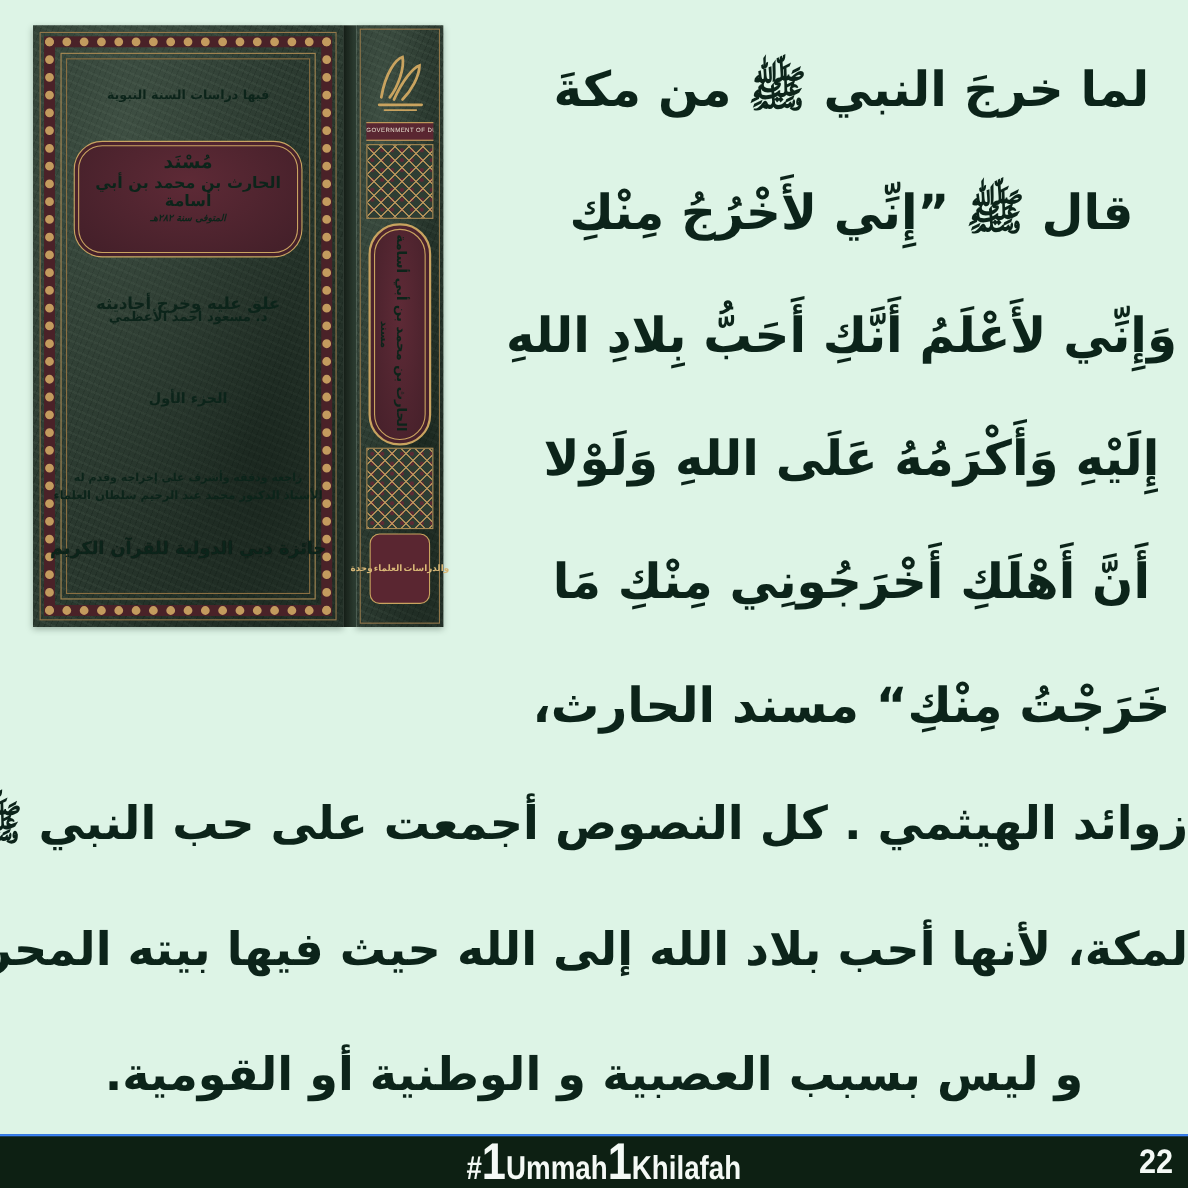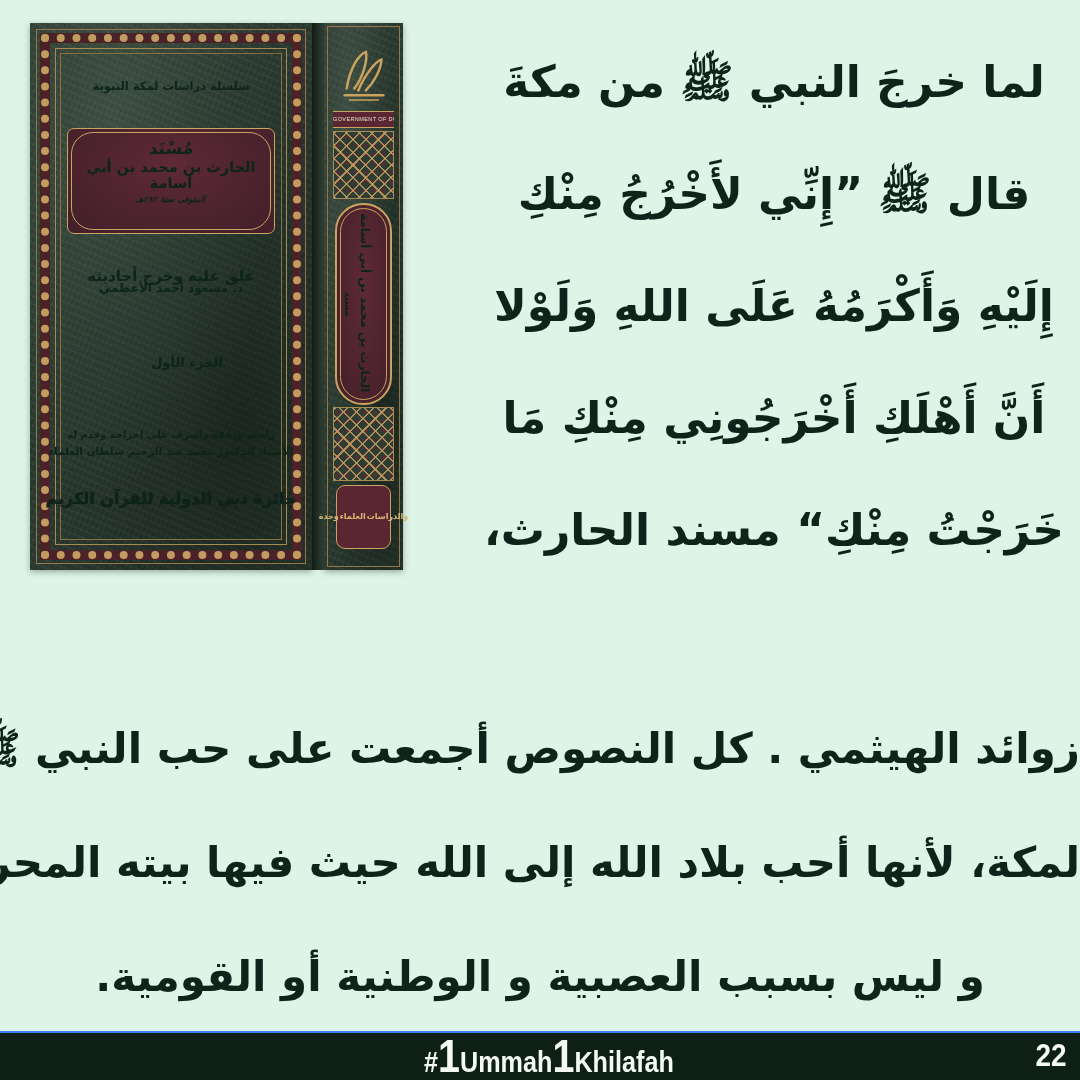--- a/index.html
+++ b/index.html
@@ -19,28 +19,28 @@
   .f-edge{position:absolute;inset:6px;border:1px solid #93774a;}
   .f-band{position:absolute;inset:10px;border:10px solid #4a2228;}
   .f-band-dots{position:absolute;inset:11px;border:8px dotted #c39b5e;}
   .f-frame1{position:absolute;inset:25px;border:1px solid #a98a54;}
   .f-frame2{position:absolute;inset:30px;border:1px solid #8a6f42;}
   .center{width:100%;text-align:center;position:absolute;left:0;}
 
   .series{top:56px;font-size:11.5px;letter-spacing:.3px;color:#c6a869;}
   .panel{position:absolute;left:50%;transform:translateX(-50%);top:105px;width:206px;height:104px;
          background:radial-gradient(ellipse at 50% 35%, #5e2a36, #45202a 85%);
-         border:1.5px solid #caa461;border-radius:7px;text-align:center;}
+         border:1.5px solid #caa461;border-radius:26px;text-align:center;}
   .panel::after{content:"";position:absolute;inset:3px;border:1px solid #caa461;border-radius:22px;}
   .panel-musnad{margin-top:9px;font-size:17px;font-weight:700;color:#d9b877;}
   .panel-name{font-size:14.5px;font-weight:700;color:#d9b877;margin-top:1px;}
   .panel-death{font-size:8.5px;color:#c6a869;margin-top:3px;font-style:italic;}
   .annot1{top:244px;font-size:15px;color:#bfa062;}
   .annot2{top:258px;font-size:12px;font-weight:700;color:#cfae6f;}
-  .volume{top:332px;font-size:13px;font-weight:700;color:#cfae6f;letter-spacing:.5px;padding-left:16px;}
+  .volume{top:332px;font-size:13px;font-weight:700;color:#cfae6f;letter-spacing:.5px;}
   .review1{top:406px;font-size:10px;color:#c6a869;}
   .review2{top:422px;font-size:10.5px;color:#c6a869;}
   .award{top:466px;font-size:16px;font-weight:700;color:#d4b373;text-shadow:0 0 1px rgba(0,0,0,.6);}
 
   .gap{position:absolute;left:282px;top:0;width:12px;height:547px;
        background:linear-gradient(90deg,#131c15,#324237);}
   .spine{position:absolute;left:294px;top:0;width:79px;height:547px;box-shadow:0 2px 6px rgba(20,40,28,.35);}
   .s-edge{position:absolute;inset:3px;border:1px solid #93774a;}
   .s-logo{position:absolute;top:20px;left:12px;right:12px;height:64px;display:flex;align-items:center;justify-content:center;}
   .s-gov{position:absolute;top:88px;left:9px;right:9px;height:15px;background:#5a2631;
@@ -98,21 +98,21 @@
 
   <div class="book">
 
     <div class="front leather">
       <div class="f-edge"></div>
       <div class="f-band"></div>
       <div class="f-band-dots"></div>
       <div class="f-frame1"></div>
       <div class="f-frame2"></div>
 
-      <div class="center series arabic">سلسلة دراسات لمكة النبوية</div>
+      <div class="center series arabic">فيها دراسات السنة النبوية</div>
 
       <div class="panel">
         <div class="panel-musnad arabic">مُسْنَد</div>
         <div class="panel-name arabic">الحارث بن محمد بن أبي أسامة</div>
         <div class="panel-death arabic">المتوفى سنة ٢٨٢هـ</div>
       </div>
 
       <div class="center annot1 arabic">علق عليه وخرج أحاديثه</div>
       <div class="center annot2 arabic">د. مسعود أحمد الأعظمي</div>
 
@@ -155,20 +155,21 @@
         <span class="arabic">وحدة</span>
         <span class="arabic">العلماء</span>
         <span class="arabic">والدراسات</span>
       </div>
     </div>
   </div>
 
   <div class="quote arabic">
     <div>لما خرجَ النبي ﷺ من مكةَ</div>
     <div>قال ﷺ ”إِنِّي لأَخْرُجُ مِنْكِ</div>
+    <div>وَإِنِّي لأَعْلَمُ أَنَّكِ أَحَبُّ بِلادِ اللهِ</div>
     <div>إِلَيْهِ وَأَكْرَمُهُ عَلَى اللهِ وَلَوْلا</div>
     <div>أَنَّ أَهْلَكِ أَخْرَجُونِي مِنْكِ مَا</div>
     <div>خَرَجْتُ مِنْكِ“ مسند الحارث،</div>
   </div>
 
   <div class="commentary arabic">
     <div>زوائد الهيثمي . كل النصوص أجمعت على حب النبي ﷺ</div>
     <div>لمكة، لأنها أحب بلاد الله إلى الله حيث فيها بيته المحرم،</div>
     <div>و ليس بسبب العصبية و الوطنية أو القومية.</div>
   </div>

